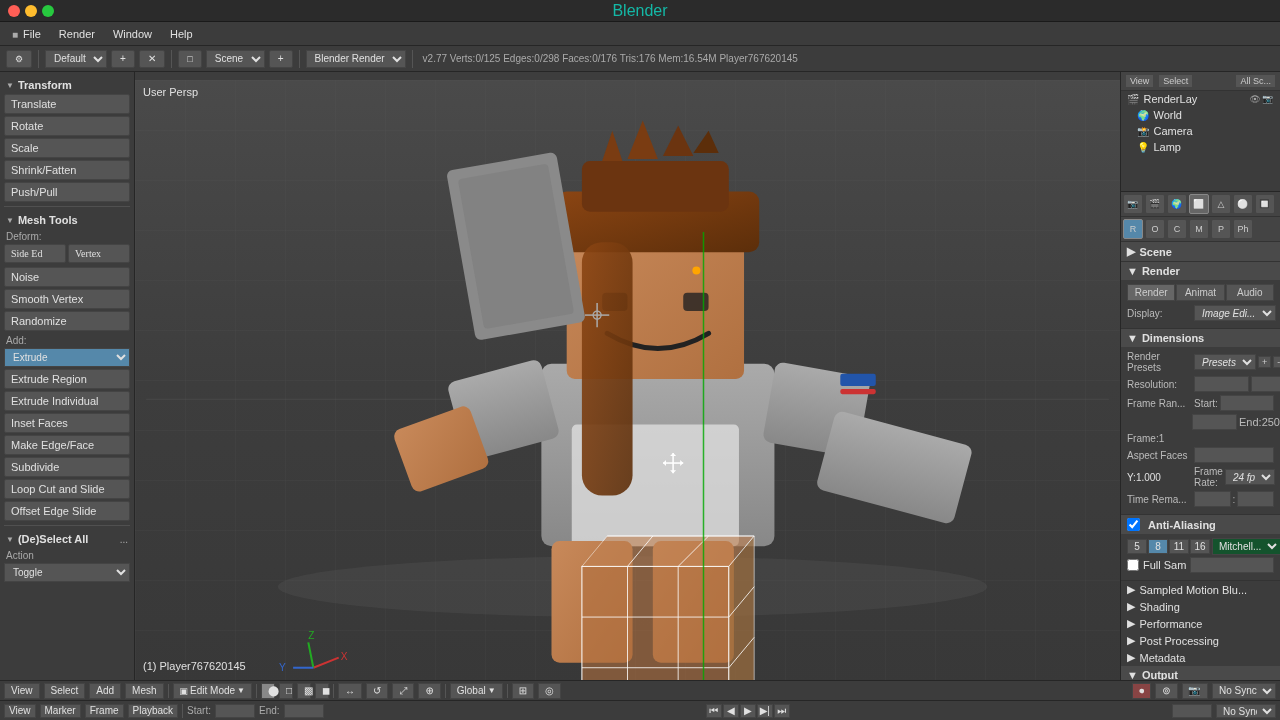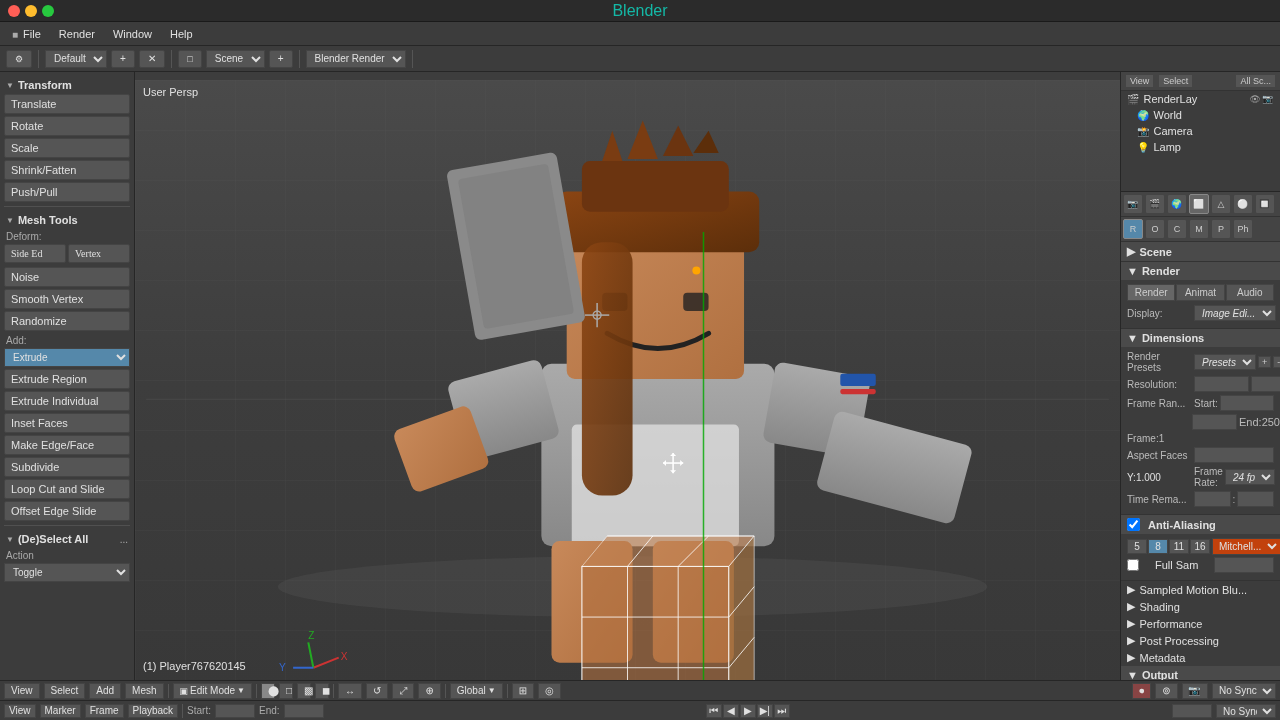--- a/index.html
+++ b/index.html
@@ -359,30 +359,30 @@
       background: #555;
       border: 1px solid #444;
       color: #e0e0e0;
       font-size: 10px;
       text-align: center;
       padding: 1px 0;
     }
     .anti-num.active { background: #5588aa; }
     .anti-select {
       flex: 1;
-      background: #c2410c;
+      background: #14532d;
       border: 1px solid #444;
       color: #e0e0e0;
       font-size: 10px;
       padding: 1px 2px;
     }
     .checkbox-row {
       display: flex;
       align-items: center;
-      gap: 16px;
+      gap: 4px;
       margin-bottom: 3px;
     }
     .checkbox-row input[type=checkbox] {
       width: 12px; height: 12px;
     }
     .prop-collapse-item {
       padding: 2px 6px;
       display: flex;
       align-items: center;
       gap: 4px;
@@ -571,20 +571,21 @@
   </button>
   <select class="toolbar-select">
     <option>Scene</option>
   </select>
   <button class="toolbar-btn">+</button>
   <div class="toolbar-divider"></div>
   <select class="toolbar-select" style="width:100px;">
     <option>Blender Render</option>
   </select>
   <div class="toolbar-divider"></div>
+  <span class="toolbar-info">v2.77  Verts:0/125  Edges:0/298  Faces:0/176  Tris:176  Mem:16.54M  Player767620145</span>
 </div>
 
 <div id="main">
 
   <div id="left-panel">
     <div class="panel-section-title">
       <span class="collapse-arrow">▼</span>
       <span>Transform</span>
     </div>
     <button class="panel-btn">Translate</button>

